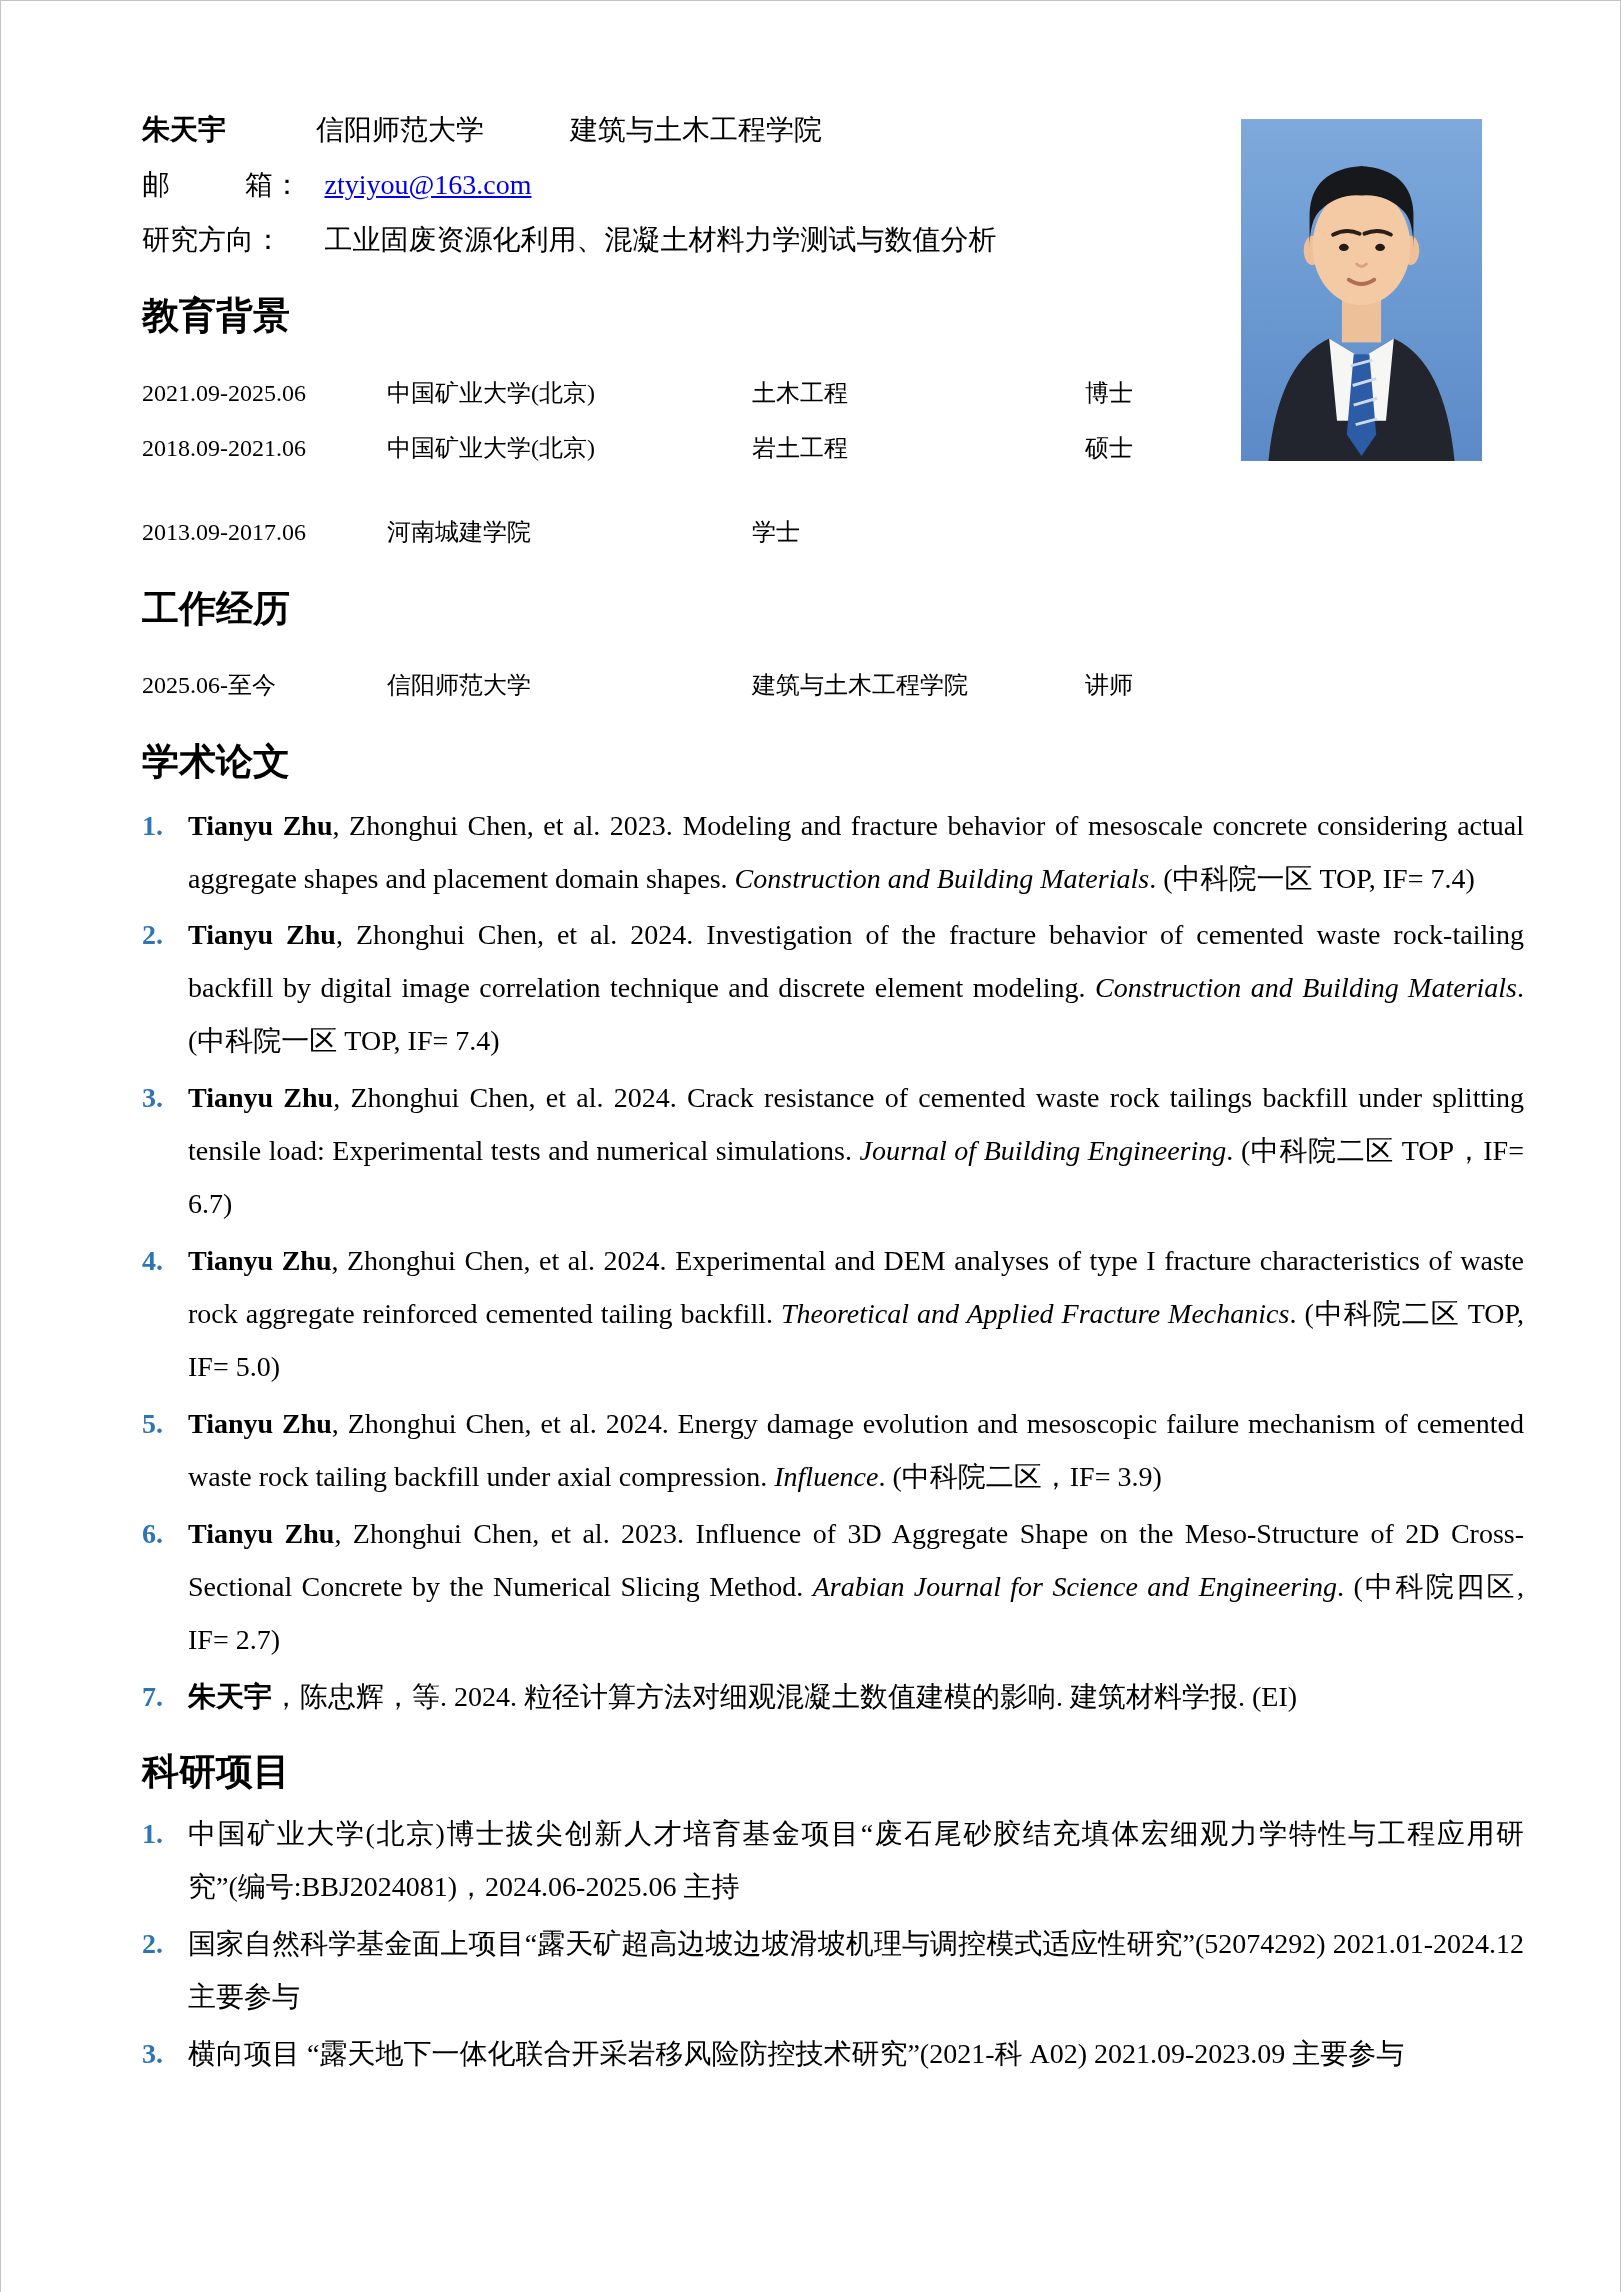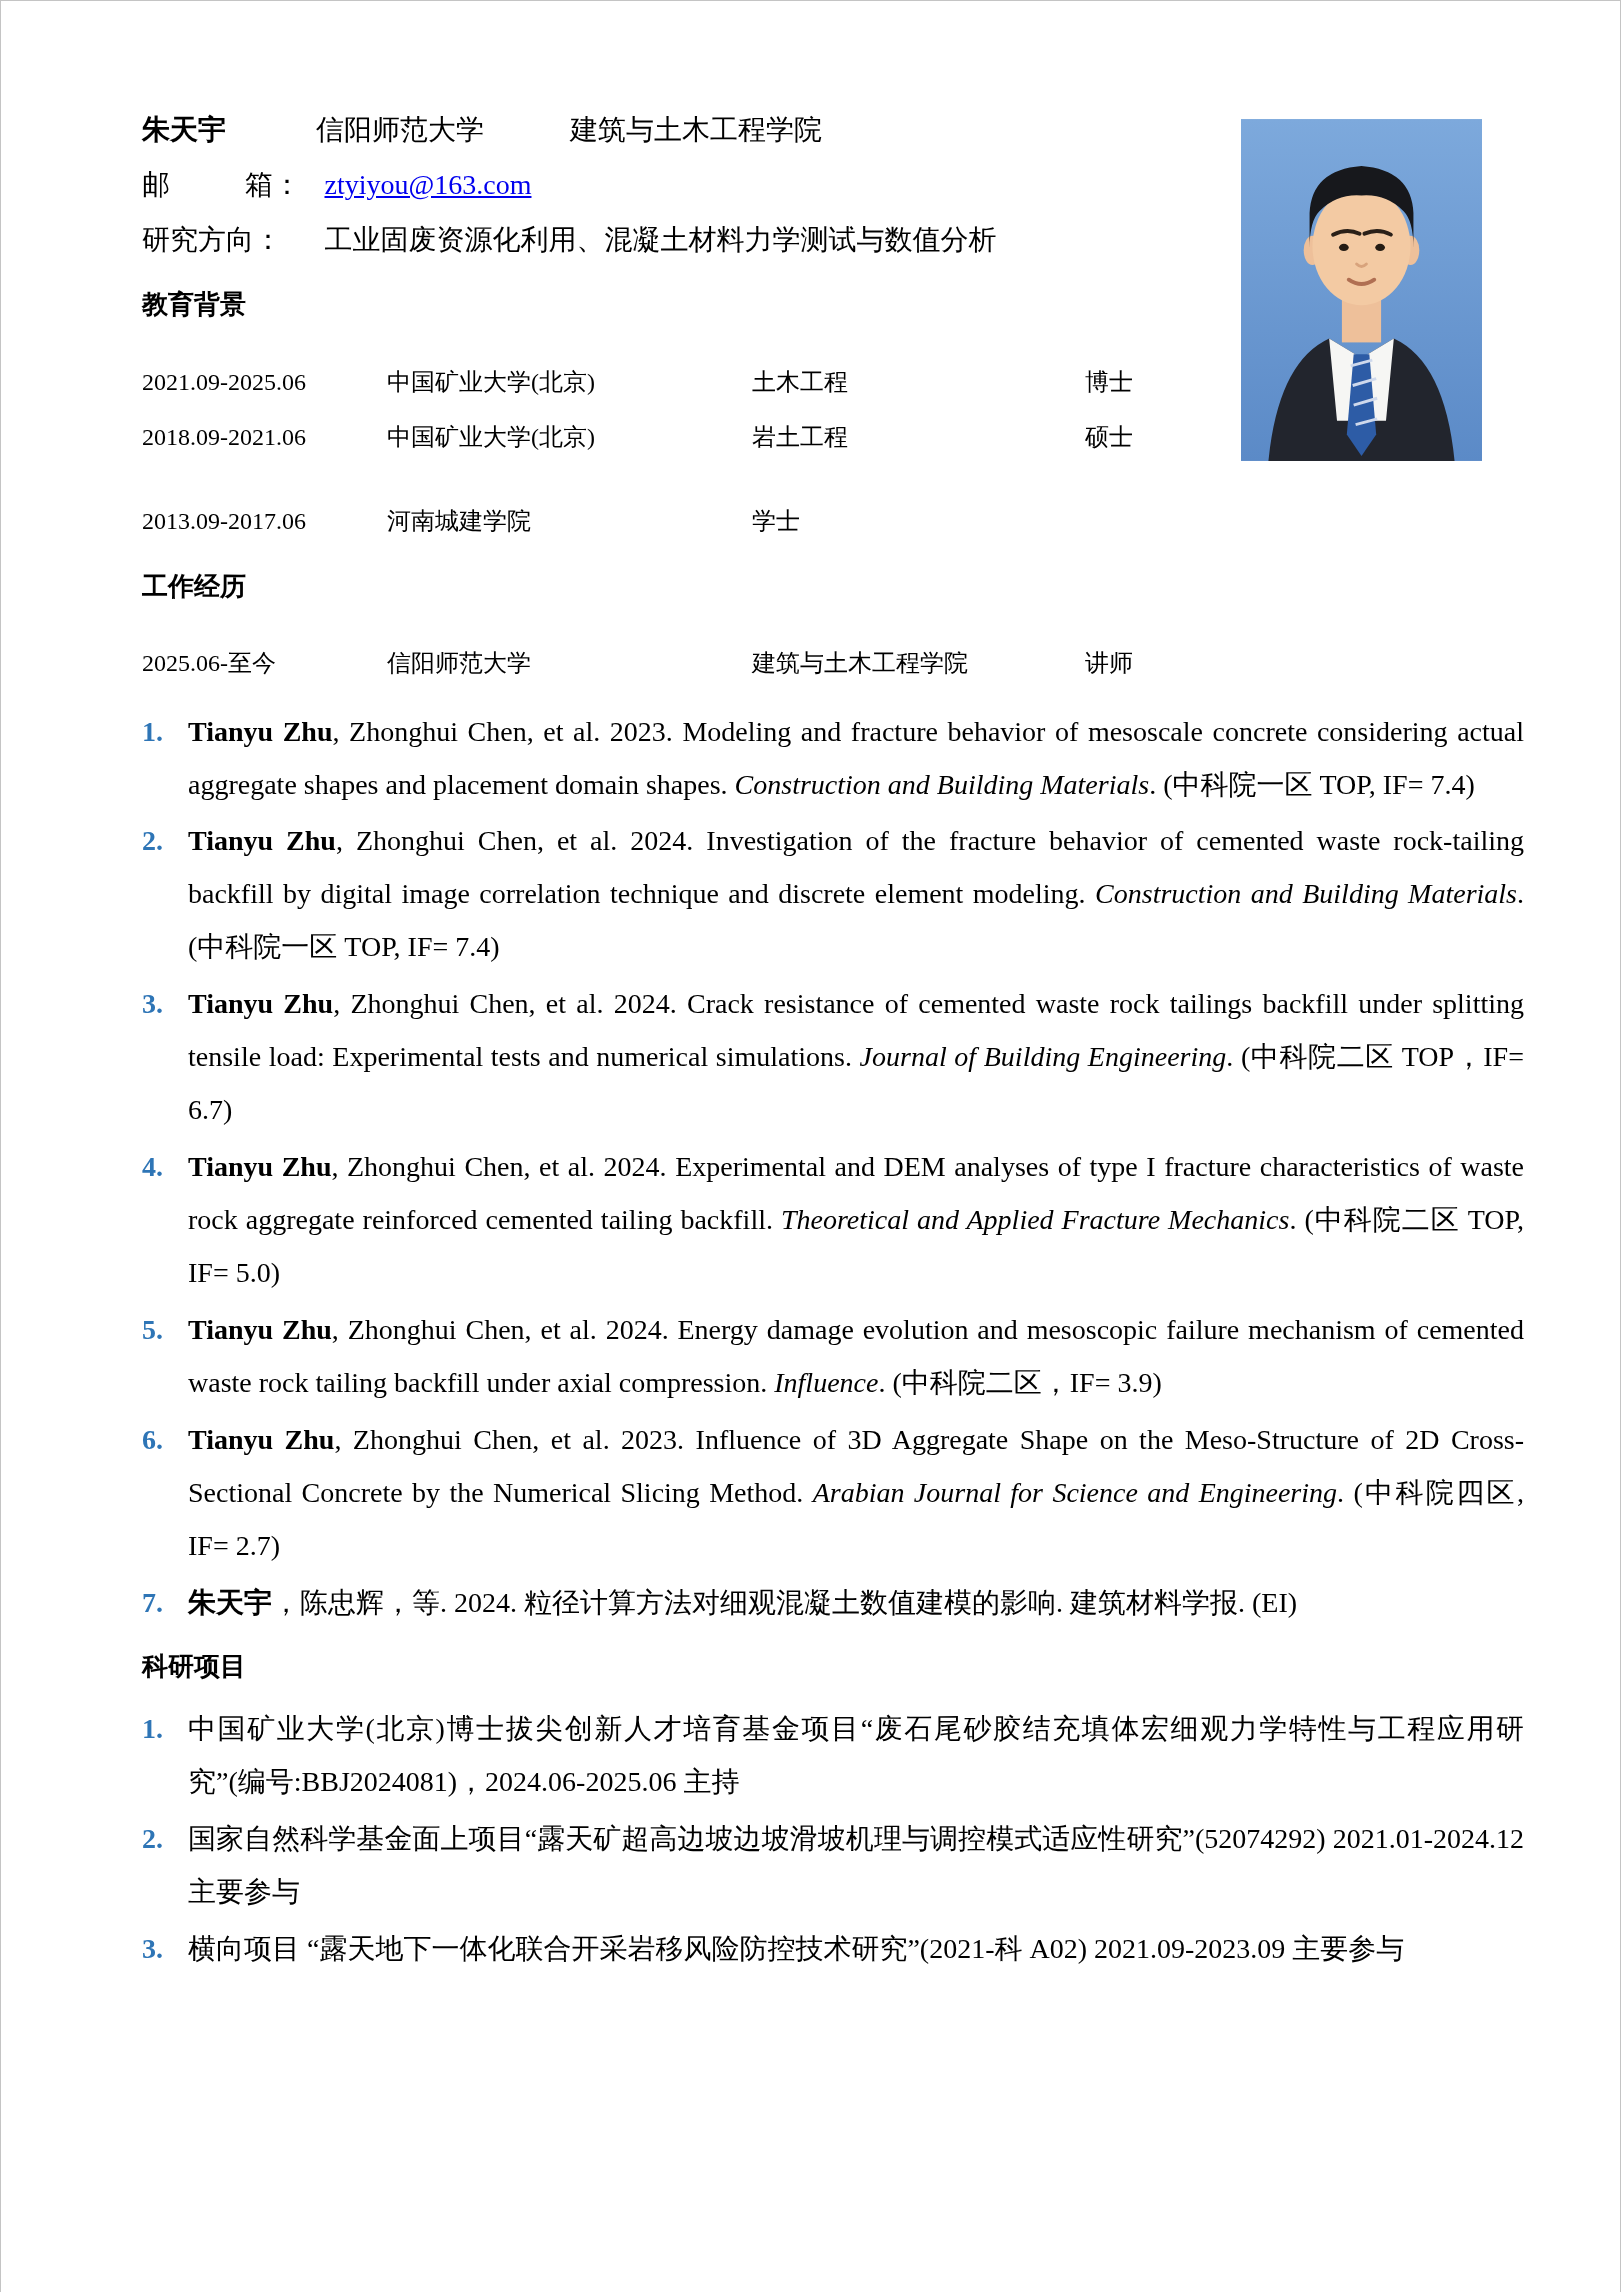--- a/index.html
+++ b/index.html
@@ -10,21 +10,21 @@
     position:relative;box-sizing:border-box;
     box-shadow:inset 0 0 0 1px #c4c4c4;
     overflow:hidden;
   }
   .content{padding:102px 97px 0 142px;}
   .hrow{display:flex;align-items:baseline;line-height:55px;font-size:28px;}
   .hname{font-weight:bold;margin-right:90px;}
   .huni{margin-right:86px;}
   .label{display:inline-flex;justify-content:space-between;width:159px;margin-right:23.5px;flex:none;}
   a.email{color:var(--link,#0000ee);text-decoration:underline;cursor:pointer;}
-  .sec-title{font-family:"Liberation Sans",sans-serif;font-weight:bold;font-size:26px;line-height:47px;margin-top:14px;}
+  .sec-title{font-family:"Liberation Sans",sans-serif;font-weight:bold;font-size:37px;line-height:47px;margin-top:25px;}
   .edu-table{margin-top:27.4px;width:1070px;}
   .work-table{margin-top:25.5px;width:1070px;}
   .edu-row{display:grid;grid-template-columns:245px 365px 333px 127px;font-size:24px;line-height:55px;}
   .edu-row .c2,.edu-row .c3,.edu-row .c4{text-align:left;}
   .gap-top{margin-top:29px;}
   ol.plist{list-style:none;margin:13.7px 0 0 0;padding:0;}
   .pitem{display:flex;font-size:28px;line-height:53px;margin-bottom:3.9px;}
   .pnum{width:46px;flex:none;color:var(--accent-number,#2e75b6);font-weight:bold;}
   .ptext{flex:1;text-align:justify;}
   .b{font-weight:bold;}
@@ -113,20 +113,21 @@
 
       <div class="edu-row">
         <span class="c1">2025.06-至今</span>
         <span class="c2">信阳师范大学</span>
         <span class="c3">建筑与土木工程学院</span>
         <span class="c4">讲师</span>
       </div>
 
   </div>
 
+  <div class="sec-title">学术论文</div>
   <ol class="plist">
 
       <li class="pitem">
         <span class="pnum">1.</span>
         <span class="ptext"><span class="b">Tianyu Zhu</span><span>, Zhonghui Chen, et al. 2023. Modeling and fracture behavior of mesoscale concrete considering actual aggregate shapes and placement domain shapes. </span><span class="i">Construction and Building Materials</span><span>. (中科院一区 TOP, IF= 7.4)</span></span>
       </li>
 
       <li class="pitem">
         <span class="pnum">2.</span>
         <span class="ptext"><span class="b">Tianyu Zhu</span><span>, Zhonghui Chen, et al. 2024. Investigation of the fracture behavior of cemented waste rock-tailing backfill by digital image correlation technique and discrete element modeling. </span><span class="i">Construction and Building Materials</span><span>. (中科院一区 TOP, IF= 7.4)</span></span>

